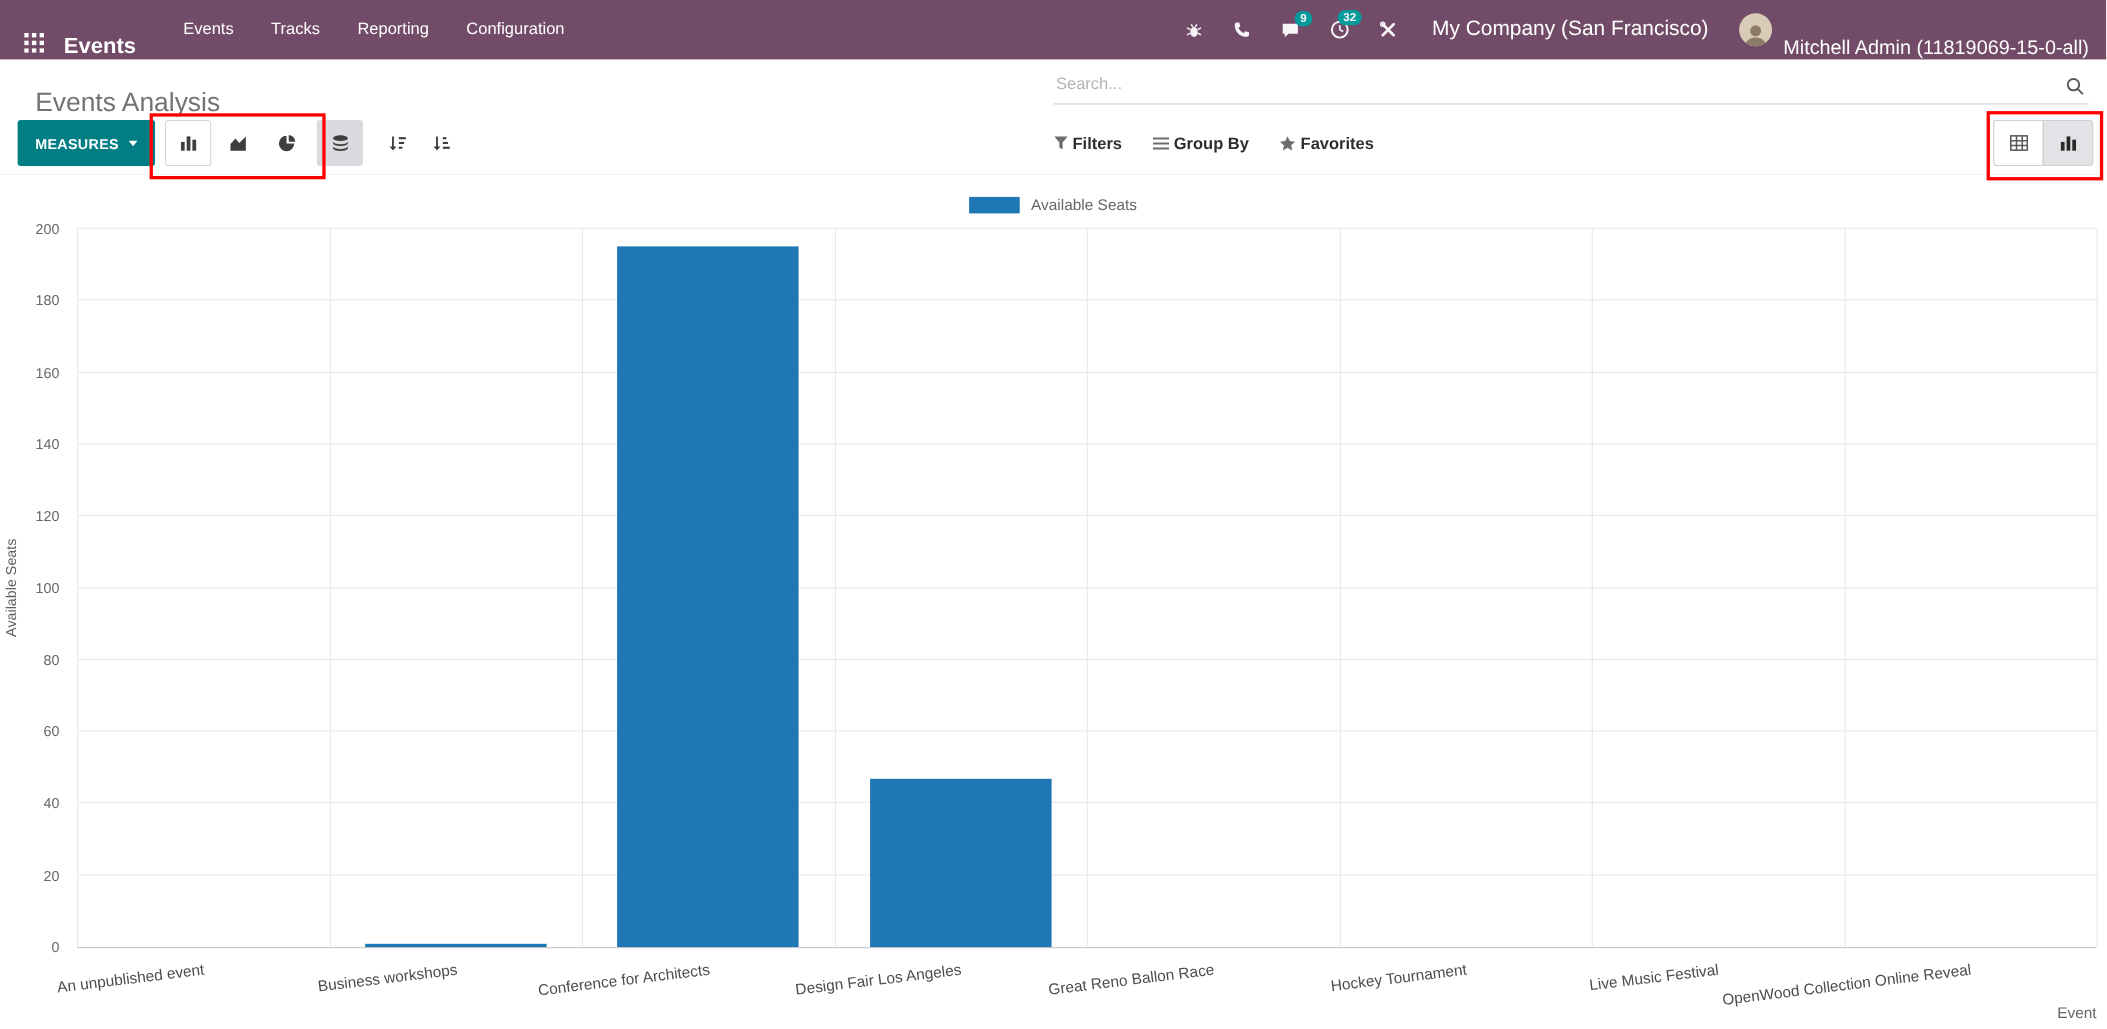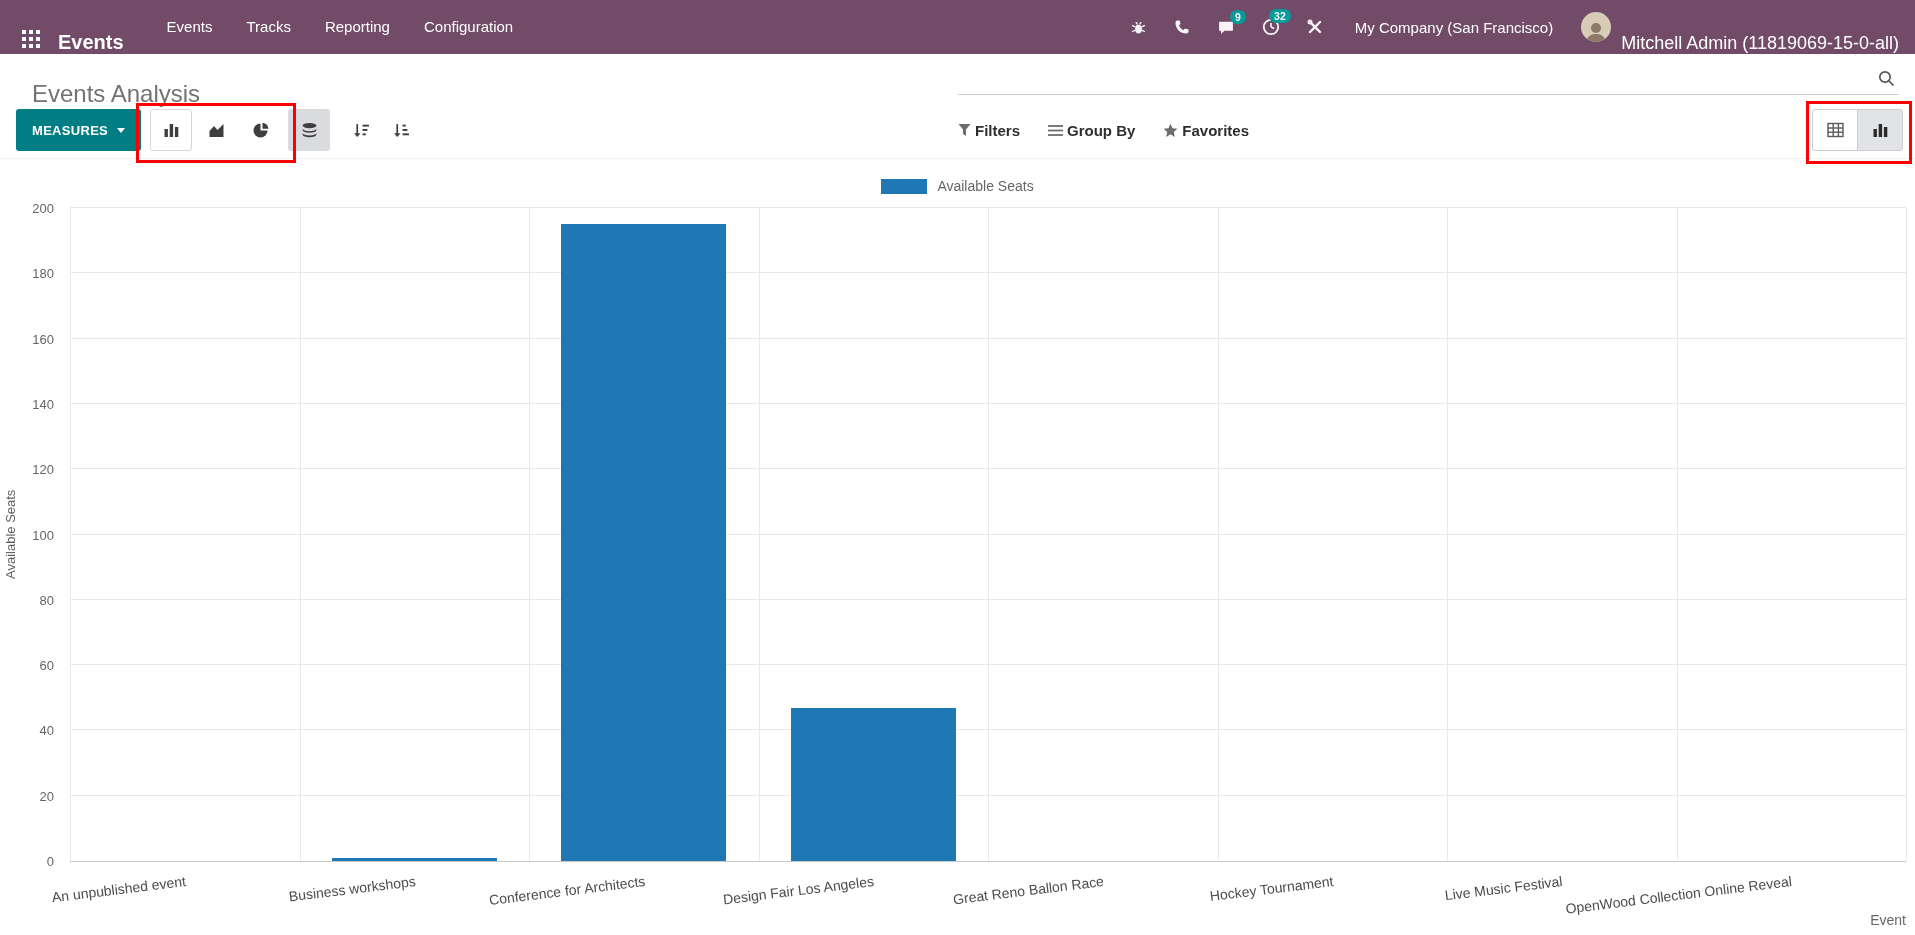--- a/index.html
+++ b/index.html
@@ -11,21 +11,21 @@
           display:flex;align-items:flex-end;padding:0 16px;box-sizing:border-box;color:#fff;}
   .nav-apps{background:none;border:none;color:#fff;width:30px;height:30px;cursor:pointer;
             display:flex;align-items:center;justify-content:center;padding:0;}
   .nav-appname{font-size:20px;font-weight:bold;margin:0 26px 0 12px;}
   .nav-menus{display:flex;align-items:center;height:54px;}
   .nav-item{padding:0 17px;line-height:54px;font-size:15px;color:#fff;text-decoration:none;cursor:pointer;}
   .nav-right{margin-left:auto;display:flex;align-items:center;}
   .nav-icon{position:relative;color:#fff;opacity:.95;margin-left:27px;cursor:pointer;display:flex;align-items:center;}
   .badge{position:absolute;top:-9px;right:-11px;background:var(--badge,#00a09d);color:#fff;
          font-size:10.5px;font-weight:bold;border-radius:9px;padding:1px 5px;line-height:12px;}
-  .nav-company{font-size:15px;color:#fff;margin-left:32px;text-decoration:none;cursor:pointer;}
+  .nav-company{font-size:19px;color:#fff;margin-left:32px;text-decoration:none;cursor:pointer;}
   .avatar{width:30px;height:30px;border-radius:50%;background:#d8cbb8;margin-left:28px;overflow:hidden;
           display:flex;align-items:flex-end;justify-content:center;cursor:pointer;}
   .nav-user{font-size:18px;color:#fff;margin-left:10px;text-decoration:none;cursor:pointer;margin-top:33px;}
 
   
   .cp-top{position:absolute;top:54px;left:0;right:0;height:50px;}
   .page-title{position:absolute;left:16px;top:10px;font-size:24px;font-weight:400;color:#737373;margin:16px;}
   .searchbar{position:absolute;left:958px;right:16px;top:8px;height:32px;border-bottom:1px solid #cfcfcf;}
   .searchbar input{width:calc(100% - 34px);border:none;outline:none;font-size:15px;color:#333;
                    background:transparent;font-family:"Liberation Sans",sans-serif;padding:6px 0 0 2px;}
@@ -158,20 +158,21 @@
           <path d="M2 24 C2 16 8 14 12 14 C16 14 22 16 22 24 Z" fill="#8a7a66"></path>
         </svg>
       </div>
       <a class="nav-user">Mitchell Admin (11819069-15-0-all)</a>
     </div>
   </nav>
 
   <div class="cp-top">
     <h1 class="page-title">Events Analysis</h1>
     <div class="searchbar">
+      <input type="text" placeholder="Search..." style="">
       <span class="search-glass">
         <svg width="17" height="17" viewBox="0 0 17 17" fill="none" stroke="currentColor" stroke-width="1.7">
           <circle cx="7" cy="7" r="5.2"></circle>
             <line x1="11" y1="11" x2="15.5" y2="15.5"></line>
         </svg>
       </span>
     </div>
   </div>
 
   <div class="cp-bottom">

